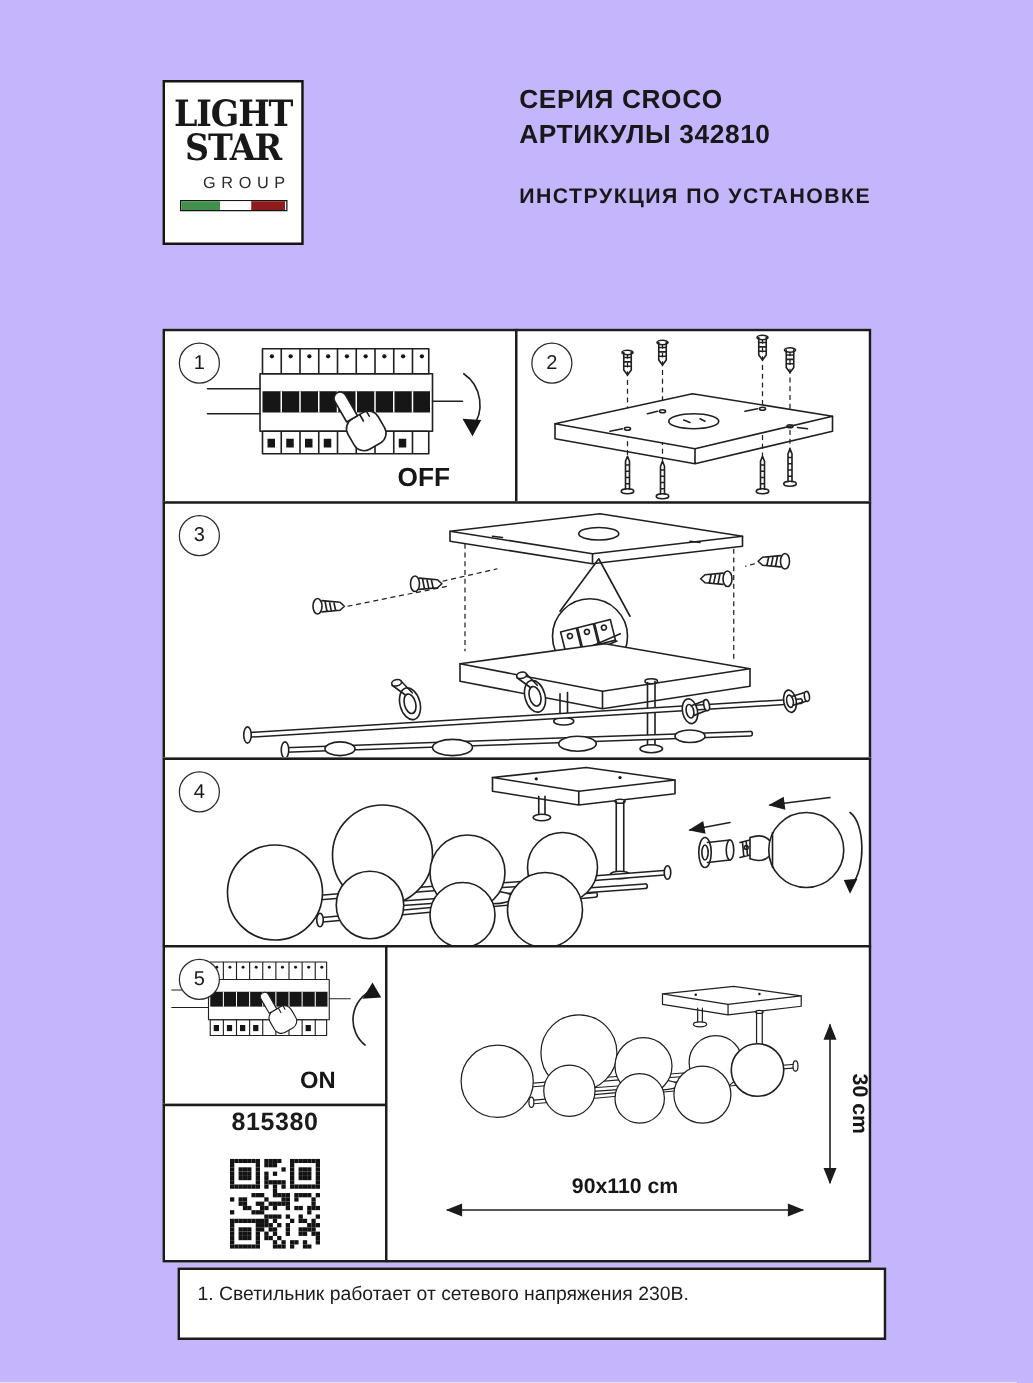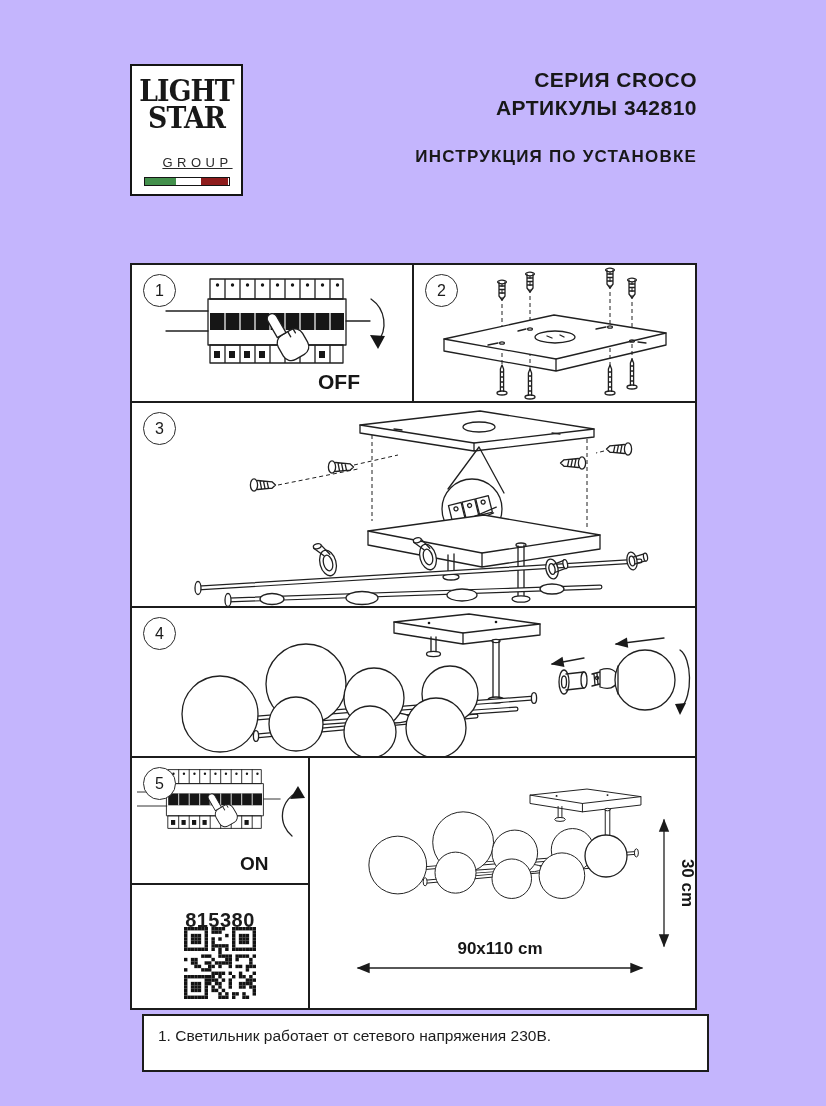--- a/index.html
+++ b/index.html
@@ -3,47 +3,47 @@
 <meta charset="utf-8">
 <style>
   html,body{margin:0;padding:0;background:#fff;}
   .page{position:relative;width:826px;height:1106px;background:#c4b5fd;overflow:hidden;
         font-family:"Liberation Sans",sans-serif;color:#1b1b1b;}
   
   .logo{position:absolute;left:130px;top:64px;width:113px;height:132px;border:2px solid #151515;
         box-sizing:border-box;text-align:center;padding-top:12px;background:#fff;}
   .logo-word{font-family:"DejaVu Serif","Liberation Serif",serif;font-weight:700;font-size:29px;
         line-height:0.94;letter-spacing:-1px;transform:scaleX(.92);color:#181818;}
-  .logo-group{margin-top:22px;font-size:13px;letter-spacing:4.5px;padding-left:22px;color:#2a2a2a;text-decoration:underline;}
+  .logo-group{margin-top:5px;font-size:13px;letter-spacing:4.5px;padding-left:22px;color:#2a2a2a;}
   .logo-flag{display:flex;width:86px;height:9px;margin:7px auto 0;border:1px solid #151515;box-sizing:border-box;}
   .logo-flag span{height:100%;}
   .flag-g{width:37%;}
   .flag-w{width:30%;background:#fff;}
   .flag-r{width:33%;}
   
-  .head{position:absolute;right:129px;top:66px;text-align:right;font-weight:bold;color:#181818;}
+  .head{position:absolute;right:129px;top:66px;font-weight:bold;color:#181818;}
   .head-l1,.head-l2{font-size:21px;line-height:28px;letter-spacing:.5px;}
   .head-gap{height:20px;}
   .head-l3,.head-l4{font-size:17px;line-height:29px;letter-spacing:1.2px;}
   
   .box{position:absolute;border:2px solid #1c1c1c;background:#fff;box-sizing:border-box;}
   .badge{position:absolute;left:11px;top:9px;width:31px;height:31px;border:1.6px solid #2b2b2b;
          border-radius:50%;display:flex;align-items:center;justify-content:center;
          font-size:16px;color:#1b1b1b;background:#fff;z-index:2;}
   .box svg.draw{position:absolute;left:0;top:0;width:100%;height:100%;}
   
   .ln{stroke:#202020;fill:none;stroke-width:1.3;stroke-linecap:round;stroke-linejoin:round;}
   .fw{fill:#fff;stroke:#202020;stroke-width:1.3;stroke-linejoin:round;}
   .fb{fill:#161616;stroke:none;}
   .dash{stroke:#202020;fill:none;stroke-width:1;stroke-dasharray:4 3;}
   .tube-o{stroke:#202020;stroke-width:5;fill:none;stroke-linecap:round;}
   .tube-i{stroke:#fff;stroke-width:2.6;fill:none;stroke-linecap:round;}
   .svgtxt{font-family:"Liberation Sans",sans-serif;font-weight:bold;fill:#161616;}
   
-  .qr-article{position:absolute;top:24px;width:100%;text-align:center;font-size:20px;
+  .qr-article{position:absolute;top:2px;width:100%;text-align:center;font-size:20px;
               font-weight:bold;letter-spacing:.5px;color:#1b1b1b;}
   #qr-svg{position:absolute;left:50%;top:42px;transform:translateX(-50%);}
   
   .footer{padding:8px 14px;font-size:15.5px;line-height:1.55;color:#1c1c1c;}
 </style>
 </head>
 <body>
 
 <div class="page">
 

